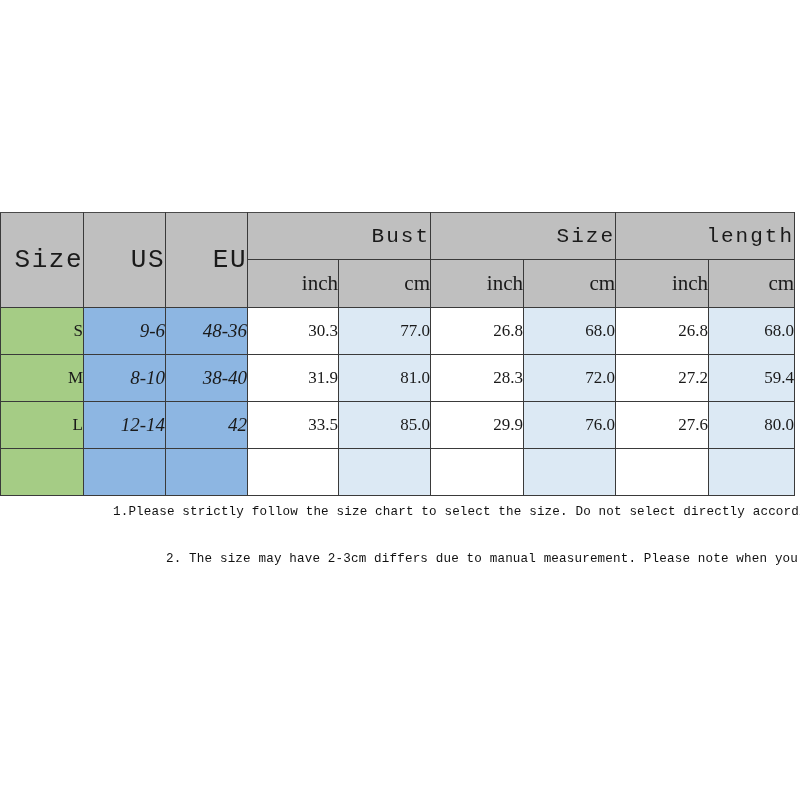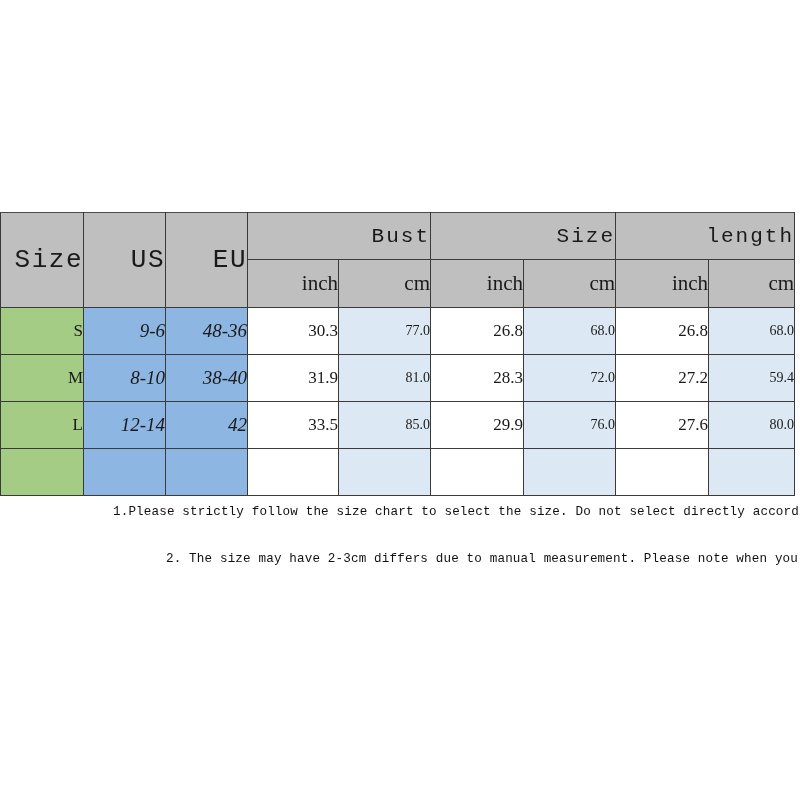--- a/index.html
+++ b/index.html
@@ -94,21 +94,21 @@
   }
 
   .cell-inch {
     background: #ffffff;
     font-size: 17px;
     font-family: "Liberation Serif", "DejaVu Serif", serif;
   }
 
   .cell-cm {
     background: #dce9f4;
-    font-size: 14px;
+    font-size: 17px;
     font-family: "Liberation Serif", "DejaVu Serif", serif;
   }
 
   
   #notes {
     position: absolute;
     left: 0;
     top: 505px;
     width: 800px;
   }

